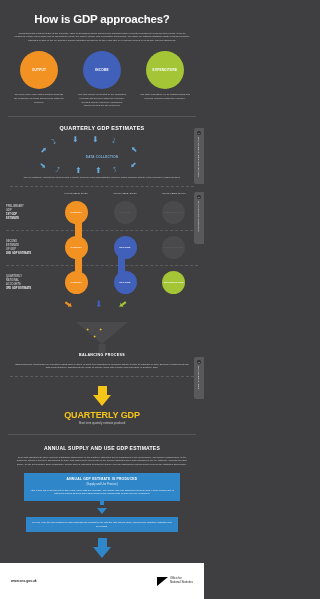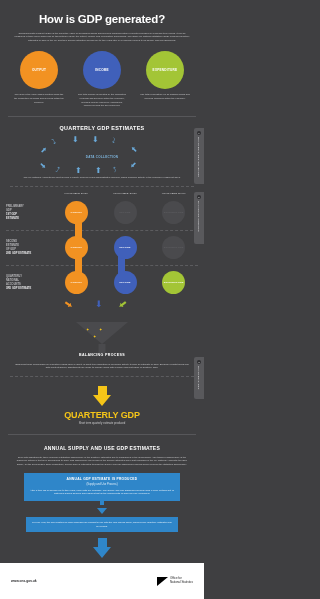--- a/index.html
+++ b/index.html
@@ -176,21 +176,21 @@
     writing-mode: vertical-rl; color: #d2d2d4; font-size: 2.3px;
     font-weight: bold; letter-spacing: .3px; white-space: nowrap;
   }
 </style>
 </head>
 <body>
 
 <div class="page">
 
   <div class="sec-head">
-    <div class="ttl h1">How is GDP generated?</div>
+    <div class="ttl h1">How is GDP approaches?</div>
     <div class="body-txt intro">Gross Domestic Product (GDP) is the monetary value of all finished goods and services produced within a country's borders in a specific time period. It can be measured in three ways which can be theoretically equal: the output, income and expenditure approaches. The Office for National Statistics (ONS) produces quarterly estimates of GDP in the UK and then annual estimates around one to two years later in a process referred to as 'Supply and Use Balancing'.</div>
   </div>
 
   <div class="circles">
     <div class="circ-col">
       <div class="circ c-out">
         <span>OUTPUT</span>
       </div>
       <div class="circ-desc">The sum of the value added created along the the production of goods and services within the economy.</div>
     </div>

